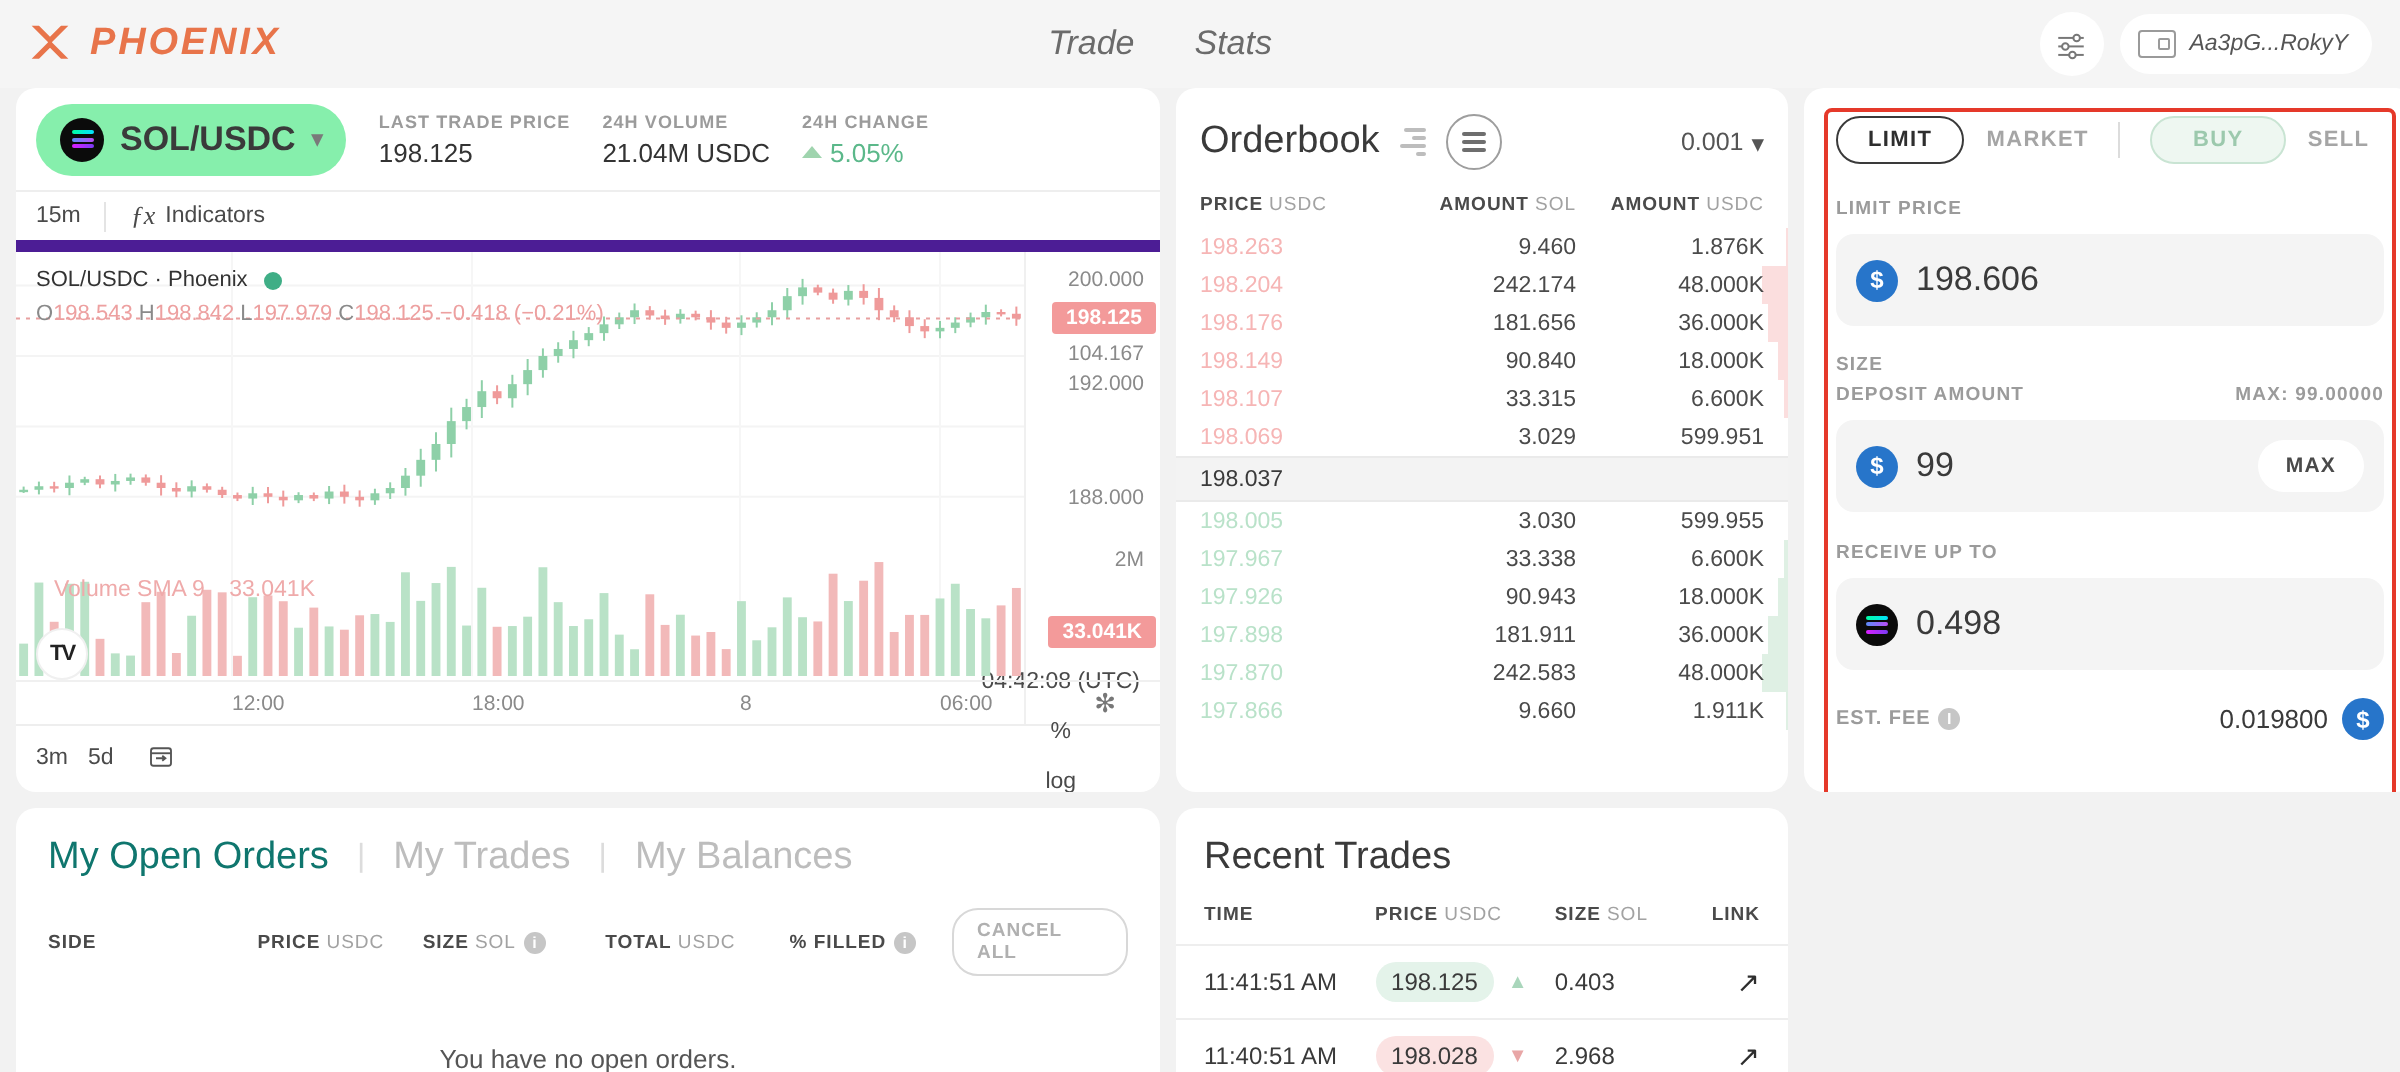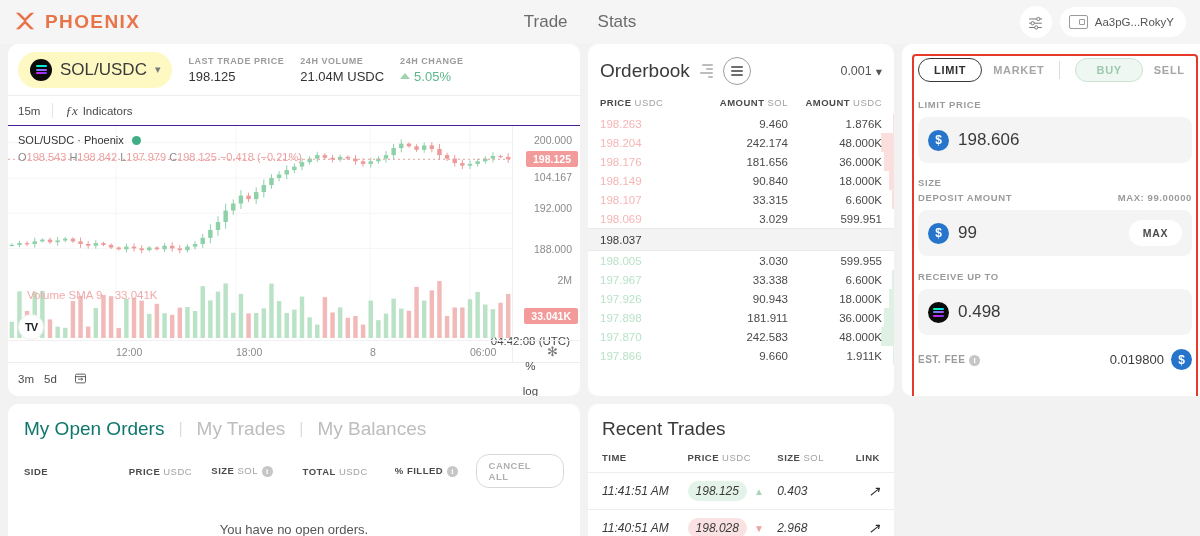--- a/index.html
+++ b/index.html
@@ -7,21 +7,21 @@
     width: 1200px; height: 536px;
     background: #f2f2f2;
     font-family: "Liberation Sans", sans-serif;
     color: #2e2e2e;
     overflow: hidden;
   }
 
   
   .header {
     height: 44px; display: flex; align-items: center;
-    padding: 0 14px; background: #f5f5f5;
+    padding: 0 14px; background: #f5f5f5; font-style: italic;
   }
   .brand { display: flex; align-items: center; gap: 9px; }
   .brand-mark { width: 22px; height: 22px; }
   .brand-name {
     font-size: 19px; font-weight: 700; letter-spacing: 1.4px;
     color: #e8744a;
   }
   .nav { flex: 1; display: flex; justify-content: center; gap: 30px; }
   .nav a {
     font-size: 17px; color: #6b6b6b; text-decoration: none;
@@ -54,21 +54,21 @@
   }
   .card { background: #fff; border-radius: 10px; overflow: hidden; }
 
   
   .market-bar {
     height: 52px; display: flex; align-items: center; gap: 16px;
     padding: 0 10px; border-bottom: 1px solid #eee;
   }
   .pair-pill {
     display: flex; align-items: center; gap: 8px;
-    background: #fef9c3; border-radius: 19px; padding: 7px 12px;
+    background: #86efac; border-radius: 19px; padding: 7px 12px; font-weight: bold;
   }
   .sol-coin {
     width: 22px; height: 22px; border-radius: 50%;
     background: #0b0b0b; display: flex; align-items: center;
     justify-content: center; flex-direction: column; gap: 1.5px;
   }
   .sol-coin span {
     display: block; width: 11px; height: 2px; border-radius: 1px;
   }
   .sol-coin span:nth-child(1) { background: linear-gradient(90deg,#00ffa3,#03e1ff); }
@@ -83,21 +83,21 @@
   .stat-val { font-size: 13px; color: #333; white-space: nowrap; }
   .stat-up { color: #5bb88a; display: flex; align-items: center; gap: 4px; }
   .tri-up {
     width: 0; height: 0; border-left: 5px solid transparent;
     border-right: 5px solid transparent; border-bottom: 6px solid #9fd4ae;
   }
 
   
   .chart-toolbar {
     height: 30px; display: flex; align-items: center; gap: 12px;
-    padding: 0 10px; border-bottom: 1px solid #4c1d95;
+    padding: 0 10px; border-bottom: 6px solid #4c1d95;
     font-size: 11.5px; color: #4a4a4a;
   }
   .tb-sep { width: 1px; height: 15px; background: #e4e4e4; }
   .tb-item { display: flex; align-items: center; gap: 5px; }
   .fx { font-style: italic; font-family: "Liberation Serif", serif; font-size: 13px; }
 
   
   .chart-wrap { position: relative; height: 236px; }
   .chart-legend {
     position: absolute; left: 10px; top: 6px; z-index: 4;
@@ -248,21 +248,21 @@
   .rt-title { font-size: 19px; color: #3a3a3a; padding: 0 14px 12px; }
   .rt-cols {
     display: grid; grid-template-columns: 1fr 1.05fr .75fr .45fr;
     padding: 0 14px 9px; font-size: 9.5px; font-weight: 700;
     letter-spacing: .5px; color: #4a4a4a;
   }
   .rt-cols b { font-weight: 400; color: #a2a2a2; margin-left: 3px; }
   .rt-row {
     display: grid; grid-template-columns: 1fr 1.05fr .75fr .45fr;
     align-items: center; padding: 8px 14px; font-size: 12px;
-    color: #3a3a3a; border-top: 1px solid #eee; font-style: italic;
+    color: #3a3a3a; border-top: 1px solid #eee;
   }
   .rt-price { display: flex; align-items: center; gap: 7px; }
   .chip-up { background: #e4f3ea; border-radius: 10px; padding: 3px 8px; }
   .chip-dn { background: #fbe2e2; border-radius: 10px; padding: 3px 8px; }
   .car-up { color: #a9d6bb; font-size: 10px; }
   .car-dn { color: #e8a6a6; font-size: 10px; }
   .link-arrow { font-size: 14px; color: #2e2e2e; text-align: right; }
 </style>
 </head>
 <body>
@@ -566,21 +566,21 @@
           <line x1="500.1818181818182" x2="500.1818181818182" y1="27.28997988162041" y2="36.89002011837954" stroke="#ef9a9a" stroke-width="1"></line>
           <rect x="497.96727272727276" y="30.87999999999995" width="4.429090909090909" height="2.420000000000048" fill="#ef9a9a"></rect>
           <rect x="497.96727272727276" y="167.9750363569992" width="4.429090909090909" height="44.024963643000795" fill="#f2b9b9"></rect>
           <line x1="0" x2="504" y1="33.3" y2="33.3" stroke="#e8a0a0" stroke-width="1" stroke-dasharray="2 3"></line>
         </svg>
 
       <div class="price-axis">
         <div style="top:8px">200.000</div>
         <div class="axis-hl" style="top:25px">198.125</div>
         <div style="top:45px">104.167</div>
-        <div style="top:76px">192.000</div>
+        <div style="top:60px">192.000</div>
         <div style="top:117px">188.000</div>
         <div style="top:148px">2M</div>
         <div class="axis-hl" style="top:182px">33.041K</div>
       </div>
 
       <div class="time-axis">
         <div style="left:108px">12:00</div>
         <div style="left:228px">18:00</div>
         <div style="left:362px">8</div>
         <div style="left:462px">06:00</div>

